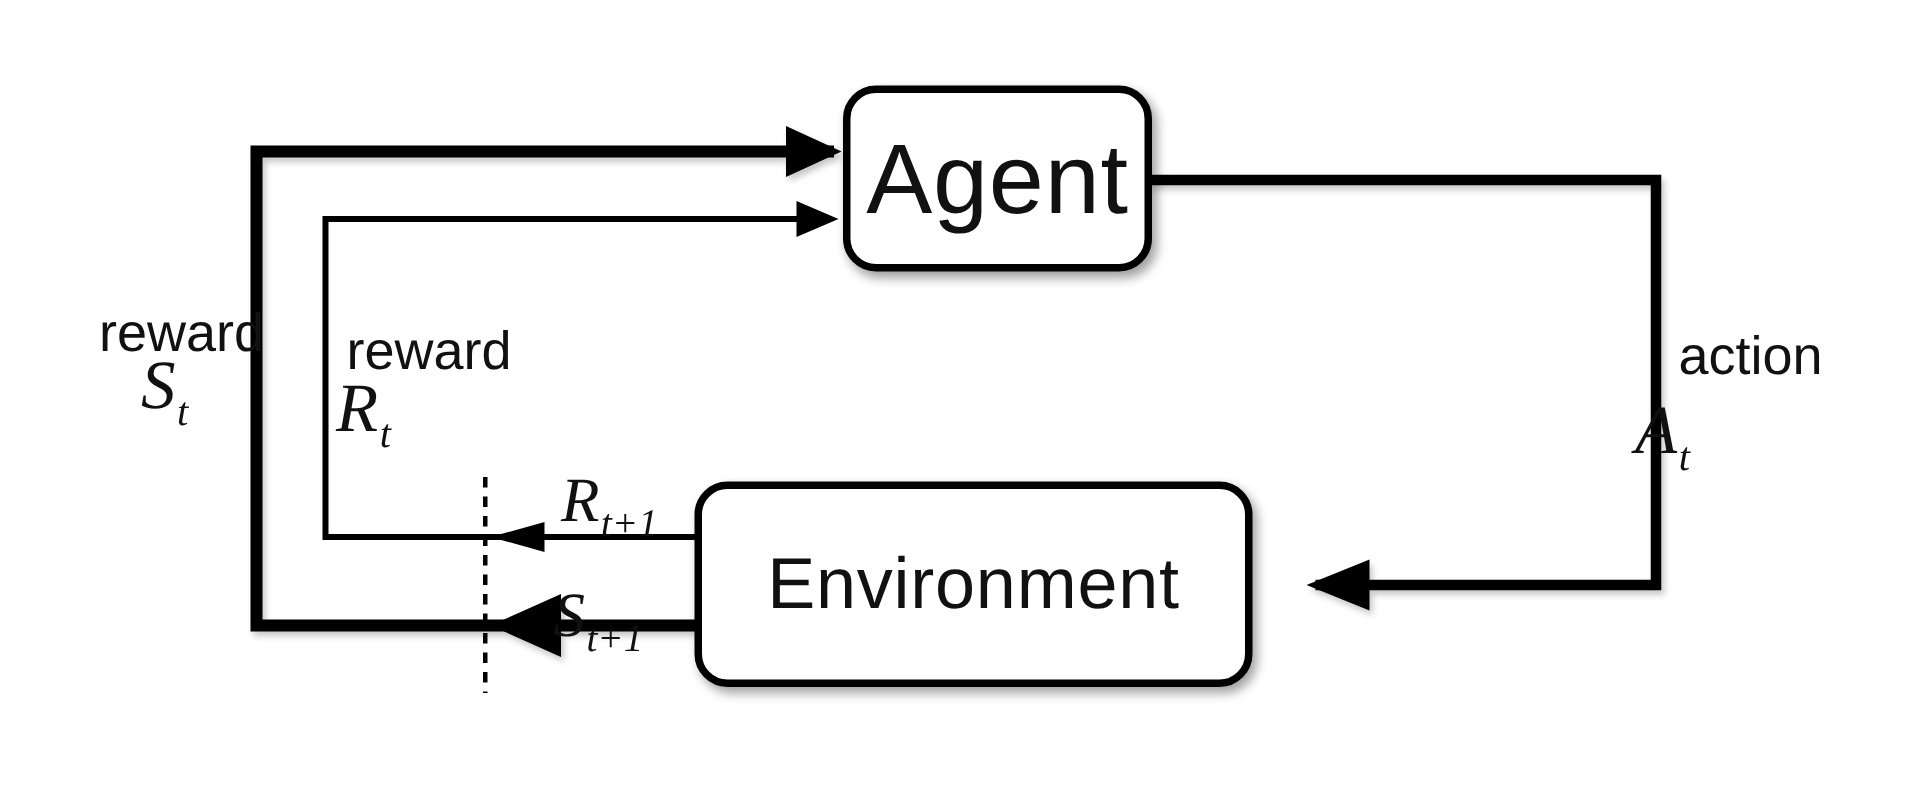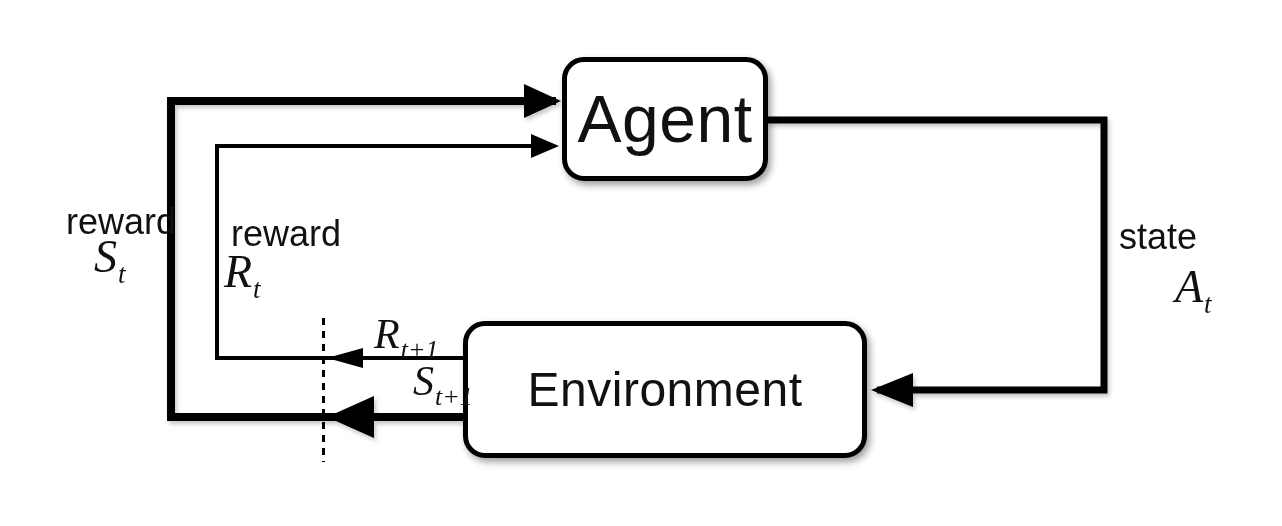--- a/index.html
+++ b/index.html
@@ -25,21 +25,21 @@
   .node{
     position:absolute;
     box-sizing:border-box;
     background:var(--box-fill);
     border:5px solid var(--line);
     border-radius:22px;
     box-shadow:3px 4px 7px rgba(0,0,0,0.38);
     display:flex;align-items:center;justify-content:center;
   }
   .node-agent{left:562px;top:57px;width:206px;height:124px;}
-  .node-env{left:463px;top:321px;width:404px;height:137px;}
+  .node-env{left:463px;top:321px;width:372px;height:137px;}
   .node-label{font-size:66px;line-height:1;color:var(--text);letter-spacing:0.5px;}
   .node-env .node-label{font-size:48px;}
 
   .word{
     position:absolute;
     font-size:36px;line-height:1;
     color:var(--text);
   }
   .math{
     position:absolute;
@@ -53,23 +53,23 @@
     position:relative;top:11px;left:1px;
   }
   .math-small{font-size:42px;font-style:italic;}
   .math-small .sub{font-size:26px;top:10px;}
 
   .word-state{left:66px;top:204px;width:92px;text-align:center;}
   .sym-state{left:94px;top:234px;}
   .word-reward{left:231px;top:206px;margin-top:10px;}
   .sym-reward{left:224px;top:249px;font-family:Liberation Serif, serif;}
   .word-action{left:1119px;top:219px;}
-  .sym-action{left:1175px;top:264px;}
+  .sym-action{left:1090px;top:264px;}
   .sym-next-reward{left:374px;top:313px;}
-  .sym-next-state{left:369px;top:360px;margin-left:44px;}
+  .sym-next-state{left:369px;top:390px;}
 </style>
 </head>
 <body>
 
 <div class="canvas">
 
   <svg class="wires" width="1282" height="526" viewBox="0 0 1282 526" xmlns="http://www.w3.org/2000/svg">
 
     <g class="soft">
       <path class="stroke" d="M 464 417 H 171 V 101 H 556" stroke-width="8"></path>
@@ -102,21 +102,21 @@
   <div class="word word-state">reward</div>
   <div class="math sym-state">
     <span>S</span><span class="sub">t</span>
   </div>
 
   <div class="word word-reward">reward</div>
   <div class="math sym-reward">
     <span>R</span><span class="sub">t</span>
   </div>
 
-  <div class="word word-action">state</div>
+  <div class="word word-action">action</div>
   <div class="math sym-action">
     <span>A</span><span class="sub">t</span>
   </div>
 
   <div class="math math-small sym-next-reward">
     <span>R</span><span class="sub">t+1</span>
   </div>
 
   <div class="math math-small sym-next-state">
     <span>S</span><span class="sub">t+1</span>

